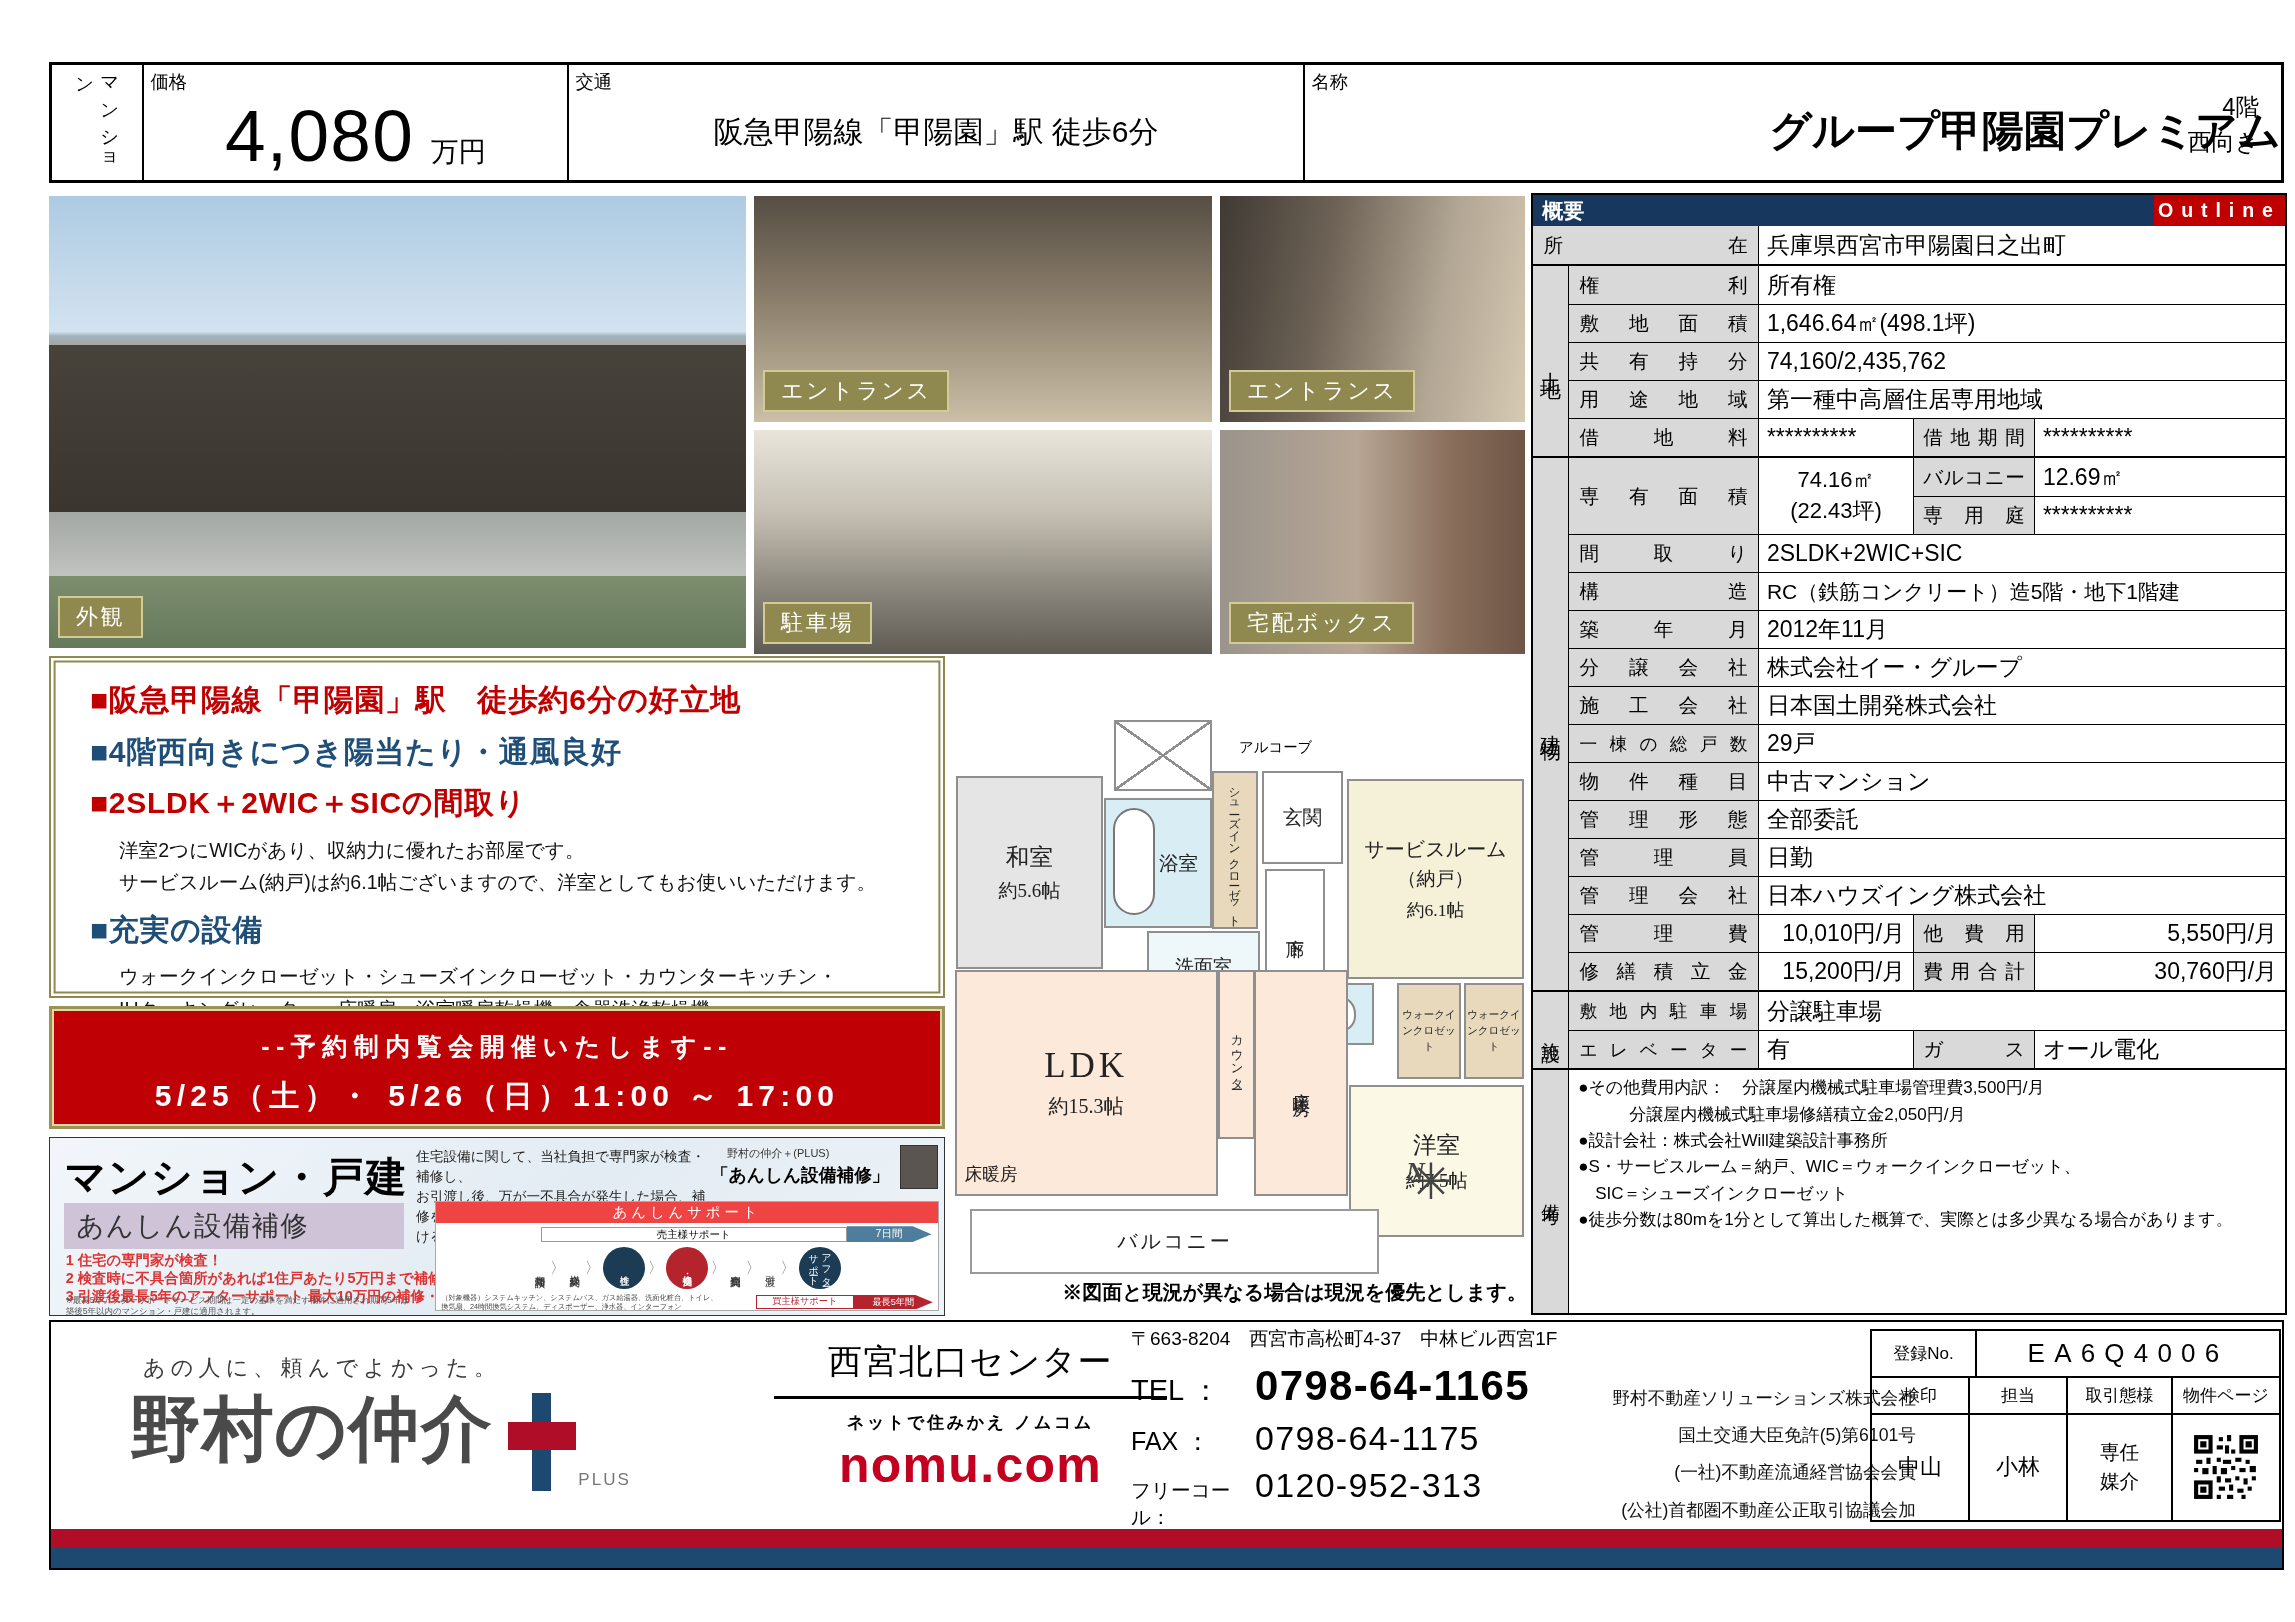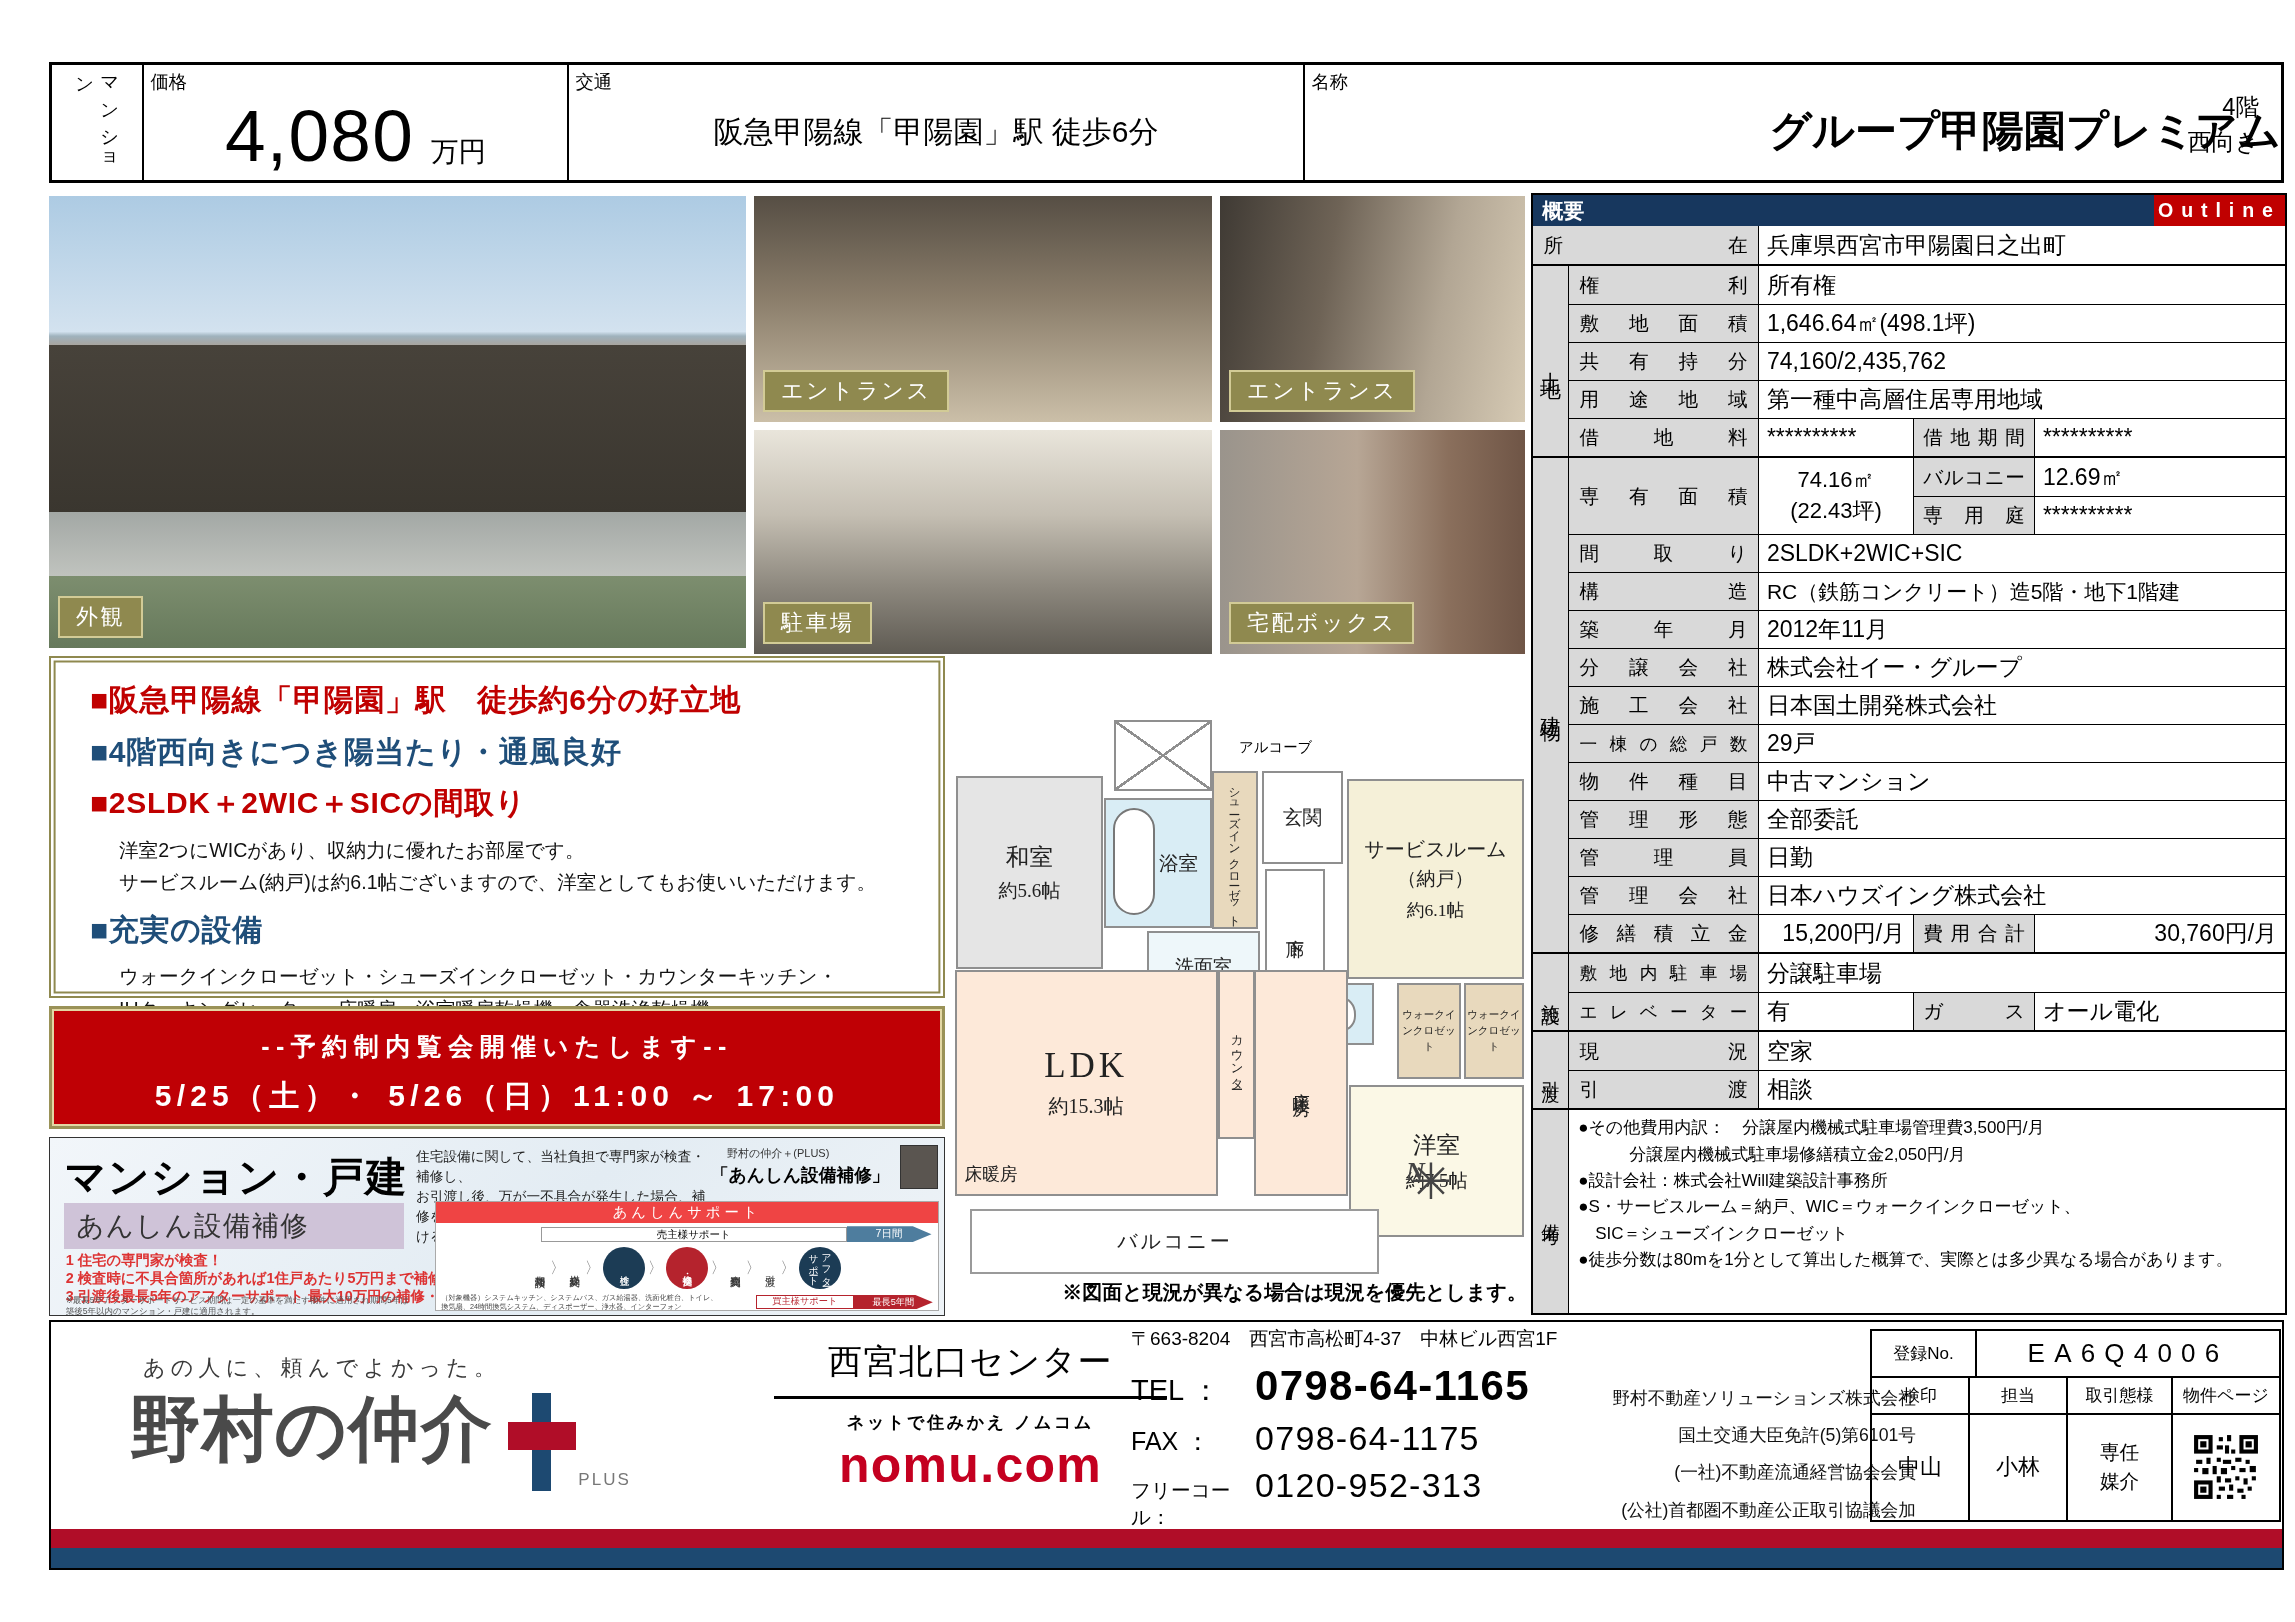--- a/index.html
+++ b/index.html
@@ -474,20 +474,30 @@
         <div class="oval">日勤</div>
       </div>
       <div class="orow">
         <div class="olab w290">
             <span class="jt">管理会社</span>
           </div>
         <div class="oval">日本ハウズイング株式会社</div>
       </div>
       <div class="orow">
         <div class="olab w290">
+            <span class="jt">管理費</span>
+          </div>
+        <div class="oval oval1" style="justify-content:flex-end">10,010円/月</div>
+        <div class="olab2">
+            <span class="jt">他費用</span>
+          </div>
+        <div class="oval" style="justify-content:flex-end">5,550円/月</div>
+      </div>
+      <div class="orow">
+        <div class="olab w290">
             <span class="jt">修繕積立金</span>
           </div>
         <div class="oval oval1" style="justify-content:flex-end">15,200円/月</div>
         <div class="olab2">
             <span class="jt">費用合計</span>
           </div>
         <div class="oval" style="justify-content:flex-end">30,760円/月</div>
       </div>
     </div>
   </div>
@@ -507,37 +517,20 @@
           </div>
         <div class="oval oval1">有</div>
         <div class="olab2">
             <span class="jt">ガス</span>
           </div>
         <div class="oval">オール電化</div>
       </div>
     </div>
   </div>
 
-  <div class="gwrap">
-    <div class="gcol" style="font-size:18.3px;letter-spacing:2.6px">引渡</div>
-    <div class="grows">
-      <div class="orow">
-        <div class="olab w290">
-            <span class="jt">現況</span>
-          </div>
-        <div class="oval">空家</div>
-      </div>
-      <div class="orow">
-        <div class="olab w290">
-            <span class="jt">引渡</span>
-          </div>
-        <div class="oval">相談</div>
-      </div>
-    </div>
-  </div>
 
   <div class="gwrap" style="flex:1">
     <div class="gcol" style="font-size:18.3px;letter-spacing:2.6px">備考</div>
     <div class="remarks">
       <div>●その他費用内訳：　分譲屋内機械式駐車場管理費3,500円/月</div>
       <div>　　　分譲屋内機械式駐車場修繕積立金2,050円/月</div>
       <div>●設計会社：株式会社Will建築設計事務所</div>
       <div>●S・サービスルーム＝納戸、WIC＝ウォークインクローゼット、</div>
       <div>　SIC＝シューズインクローゼット</div>
       <div>●徒歩分数は80mを1分として算出した概算で、実際とは多少異なる場合があります。</div>

